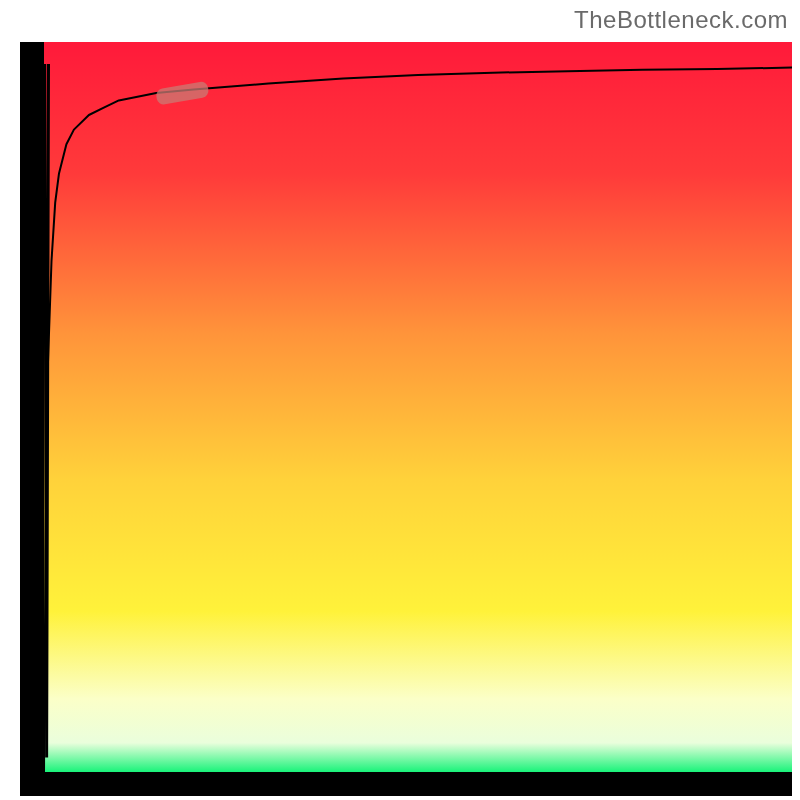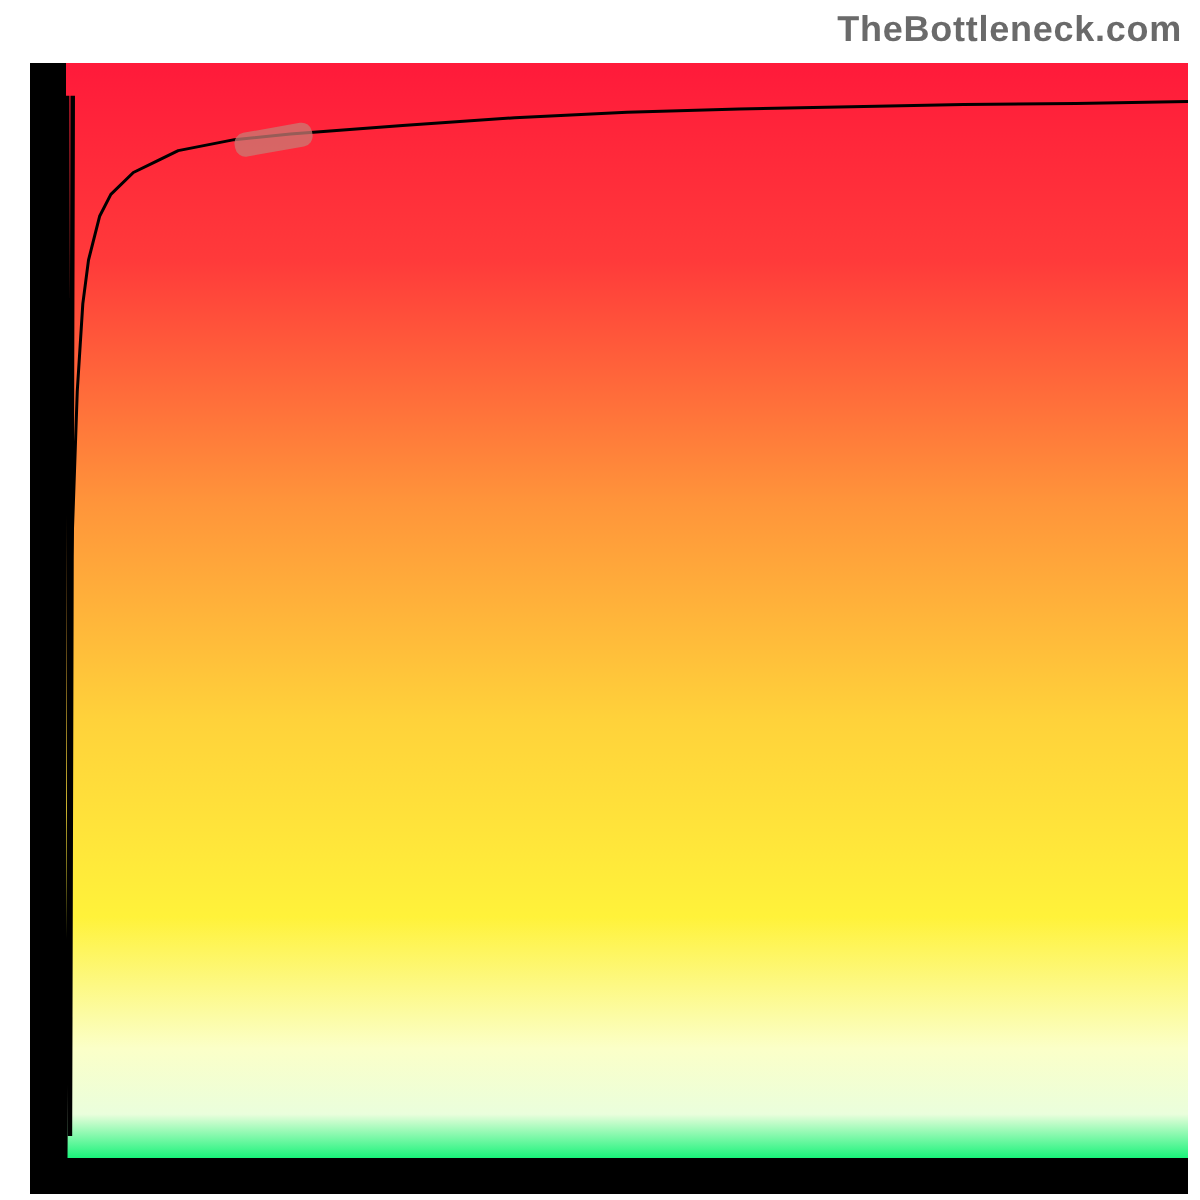--- a/index.html
+++ b/index.html
@@ -1,21 +1,20 @@
 <!DOCTYPE html>
 <html><head>
 <meta charset="utf-8">
 <style>
   * { margin: 0; padding: 0; box-sizing: border-box; }
   html, body { width: 800px; height: 800px; overflow: hidden; background: #fff; }
   .container {
     position: relative;
     width: 800px;
     height: 800px;
-    font-weight: bold;
   }
   .watermark {
     position: absolute;
     top: 6px;
     right: 12px;
     font-family: Arial, Helvetica, sans-serif;
     font-size: 24px;
     color: #6a6a6a;
     letter-spacing: 0.5px;
   }

